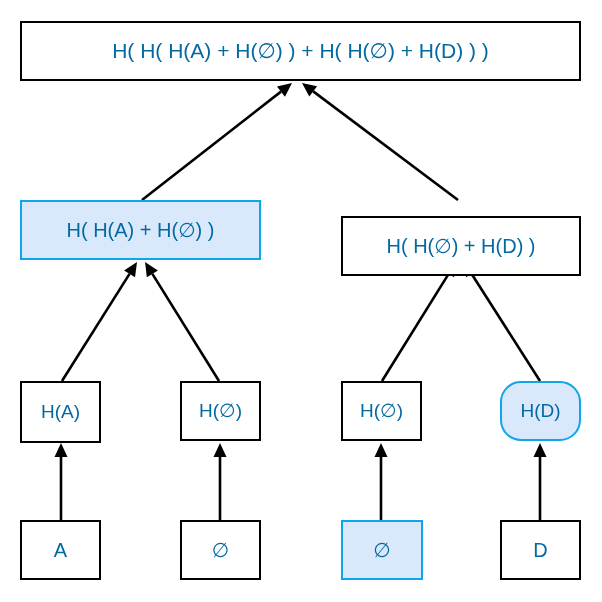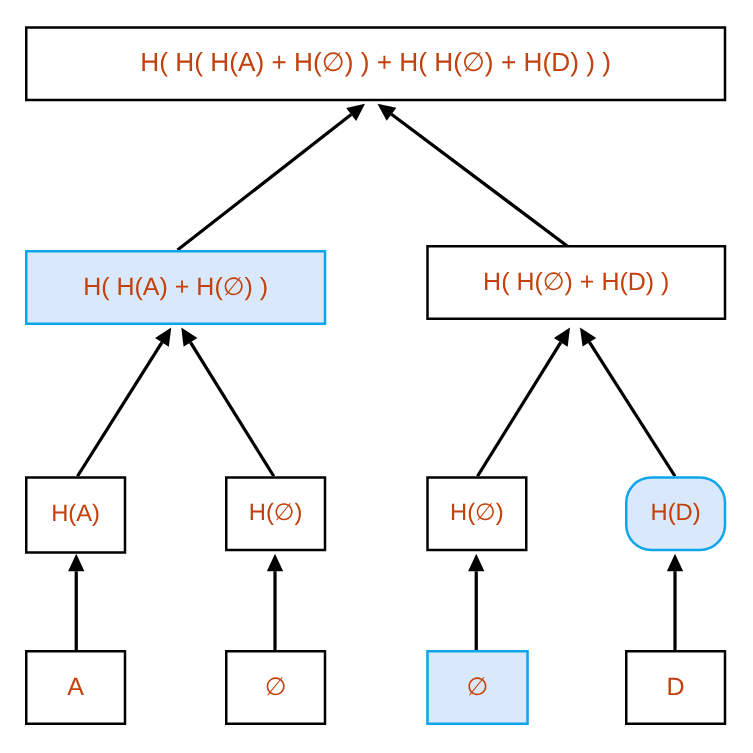--- a/index.html
+++ b/index.html
@@ -25,21 +25,21 @@
     height: 602px;
   }
   .node {
     position: absolute;
     box-sizing: border-box;
     display: flex;
     align-items: center;
     justify-content: center;
     background: #ffffff;
     border: 2px solid #000000;
-    color: #c2410c;
+    color: #0369a1;
     text-align: center;
     line-height: 1.1;
     white-space: nowrap;
     z-index: 2;
   }
   .node.highlight {
     background: #dae8fc;
     border: 2px solid #0ea5e9;
   }
   .node-root      { font-size: 21px; }
@@ -96,21 +96,21 @@
     </svg>
 
   <div class="node node-root" style="left: 20px; top: 21px; width: 561px; height: 60px;">
       <span>H( H( H(A) + H(∅) ) + H( H(∅) + H(D) ) )</span>
     </div>
 
   <div class="node node-mid highlight" style="left: 20px; top: 200px; width: 241px; height: 60px;">
       <span>H( H(A) + H(∅) )</span>
     </div>
 
-  <div class="node node-mid" style="left: 341px; top: 196px; width: 240px; height: 60px;">
+  <div class="node node-mid" style="left: 341px; top: 216px; width: 240px; height: 60px;">
       <span>H( H(∅) + H(D) )</span>
     </div>
 
   <div class="node node-hash" style="left: 20px; top: 381px; width: 81px; height: 62px;">
       <span>H(A)</span>
     </div>
 
   <div class="node node-hash" style="left: 180px; top: 381px; width: 81px; height: 60px;">
       <span>H(∅)</span>
     </div>

